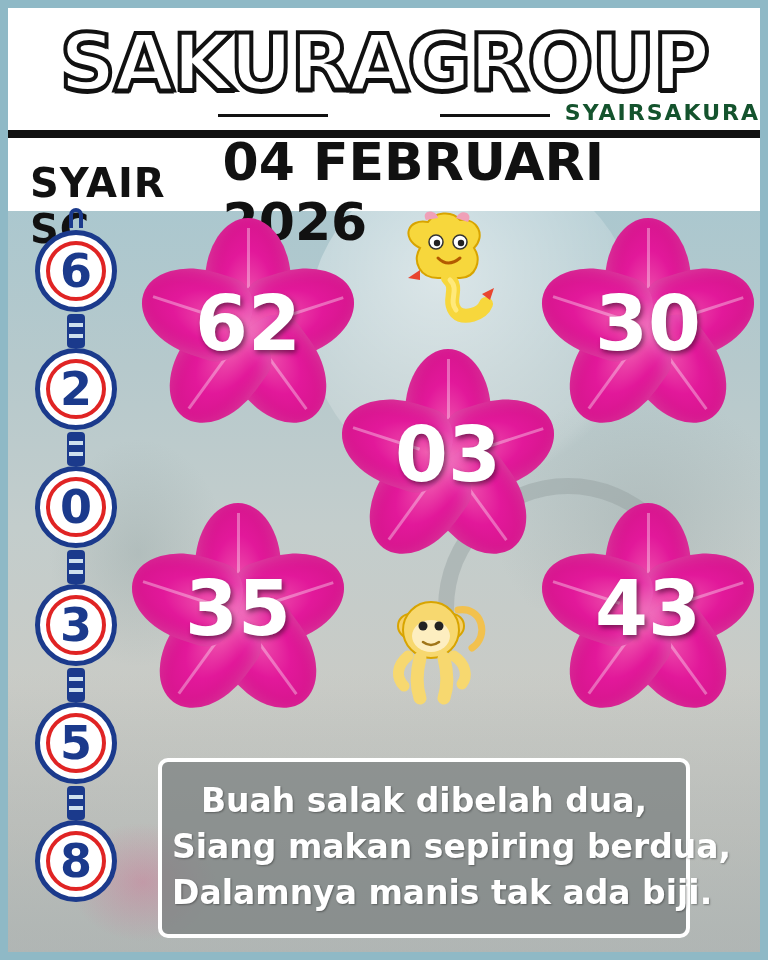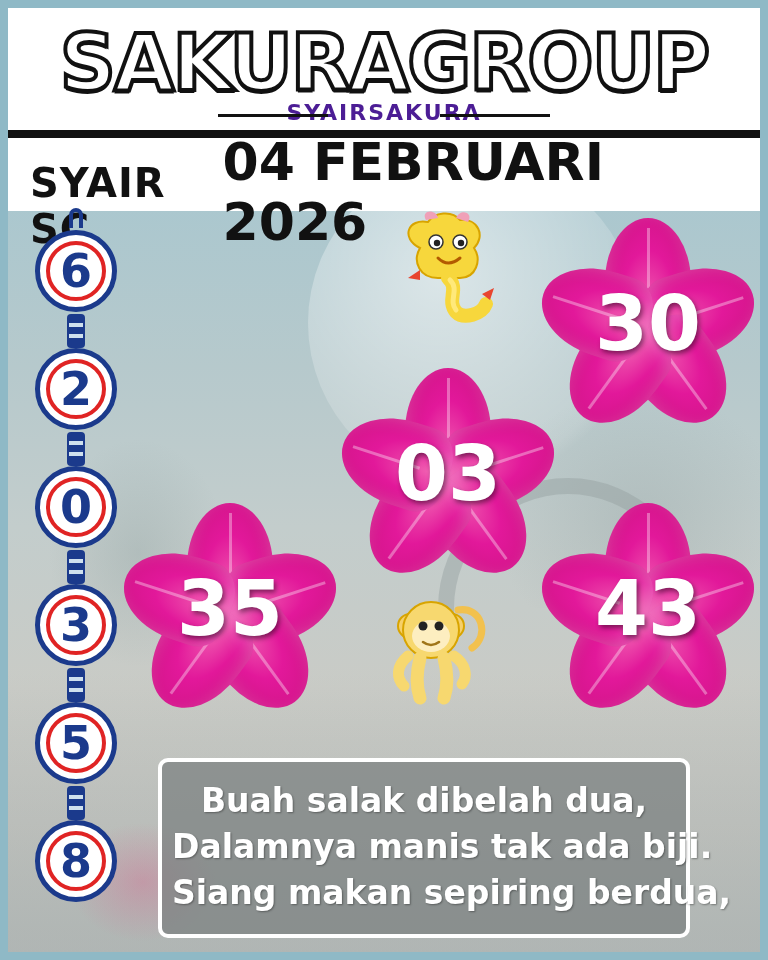--- a/index.html
+++ b/index.html
@@ -72,26 +72,26 @@
     color: #ffffff;
     -webkit-text-stroke: 4px #111;
     text-shadow: 0 3px 0 #111;
   }
   .brand-sub-wrap {
     position: relative;
     height: 26px;
     margin-top: -6px;
   }
   .brand-sub {
-    text-align: center;
+    text-align: right;
     font-family: "DejaVu Sans", sans-serif;
     font-weight: bold;
     font-size: 22px;
     letter-spacing: 2px;
-    color: #4c1d95;
+    color: #14532d;
   }
   .hline {
     position: absolute;
     top: 14px;
     height: 3px;
     background: #111;
     width: 110px;
   }
   .hline.left { left: 210px; }
   .hline.right { right: 210px; }
@@ -299,40 +299,48 @@
     <div class="lantern">
       <span>5</span>
     </div>
     <div class="connector"></div>
 
     <div class="lantern">
       <span>8</span>
     </div>
   </div>
 
+  <div class="flower" style="left:130px; top:205px;">
+    <div class="petal" style="transform:rotate(0deg);"></div>
+    <div class="petal" style="transform:rotate(72deg);"></div>
+    <div class="petal" style="transform:rotate(144deg);"></div>
+    <div class="petal" style="transform:rotate(216deg);"></div>
+    <div class="petal" style="transform:rotate(288deg);"></div>
+    <div class="flower-num">62</div>
+  </div>
 
   <div class="flower" style="left:530px; top:205px;">
     <div class="petal" style="transform:rotate(0deg);"></div>
     <div class="petal" style="transform:rotate(72deg);"></div>
     <div class="petal" style="transform:rotate(144deg);"></div>
     <div class="petal" style="transform:rotate(216deg);"></div>
     <div class="petal" style="transform:rotate(288deg);"></div>
     <div class="flower-num">30</div>
   </div>
 
-  <div class="flower" style="left:330px; top:355px;">
+  <div class="flower" style="left:330px; top:336px;">
     <div class="petal" style="transform:rotate(0deg);"></div>
     <div class="petal" style="transform:rotate(72deg);"></div>
     <div class="petal" style="transform:rotate(144deg);"></div>
     <div class="petal" style="transform:rotate(216deg);"></div>
     <div class="petal" style="transform:rotate(288deg);"></div>
     <div class="flower-num">03</div>
   </div>
 
-  <div class="flower" style="left:112px; top:490px;">
+  <div class="flower" style="left:120px; top:490px;">
     <div class="petal" style="transform:rotate(0deg);"></div>
     <div class="petal" style="transform:rotate(72deg);"></div>
     <div class="petal" style="transform:rotate(144deg);"></div>
     <div class="petal" style="transform:rotate(216deg);"></div>
     <div class="petal" style="transform:rotate(288deg);"></div>
     <div class="flower-num">35</div>
   </div>
 
   <div class="flower" style="left:530px; top:490px;">
     <div class="petal" style="transform:rotate(0deg);"></div>
@@ -368,17 +376,17 @@
     <circle cx="53" cy="36" r="4.5" fill="#222"></circle>
     <path d="M37 52 Q45 58 53 52" stroke="#a0761a" stroke-width="2.6" fill="none" stroke-linecap="round"></path>
     <path d="M34 68 C30 84 30 96 34 108" stroke="#f7d86f" stroke-width="13" fill="none" stroke-linecap="round"></path>
     <path d="M58 68 C62 84 62 96 58 108" stroke="#f7d86f" stroke-width="13" fill="none" stroke-linecap="round"></path>
     <path d="M22 66 C10 76 10 88 18 96" stroke="#f7d86f" stroke-width="11" fill="none" stroke-linecap="round"></path>
     <path d="M68 66 C80 74 82 86 76 94" stroke="#f7d86f" stroke-width="11" fill="none" stroke-linecap="round"></path>
   </svg>
 
   <div class="verse-box">
     <div class="verse-line">Buah salak dibelah dua,</div>
+    <div class="verse-line">Siang makan sepiring berdua,</div>
     <div class="verse-line">Dalamnya manis tak ada biji.</div>
-    <div class="verse-line">Siang makan sepiring berdua,</div>
   </div>
 
 </div>
 
 </body></html>

